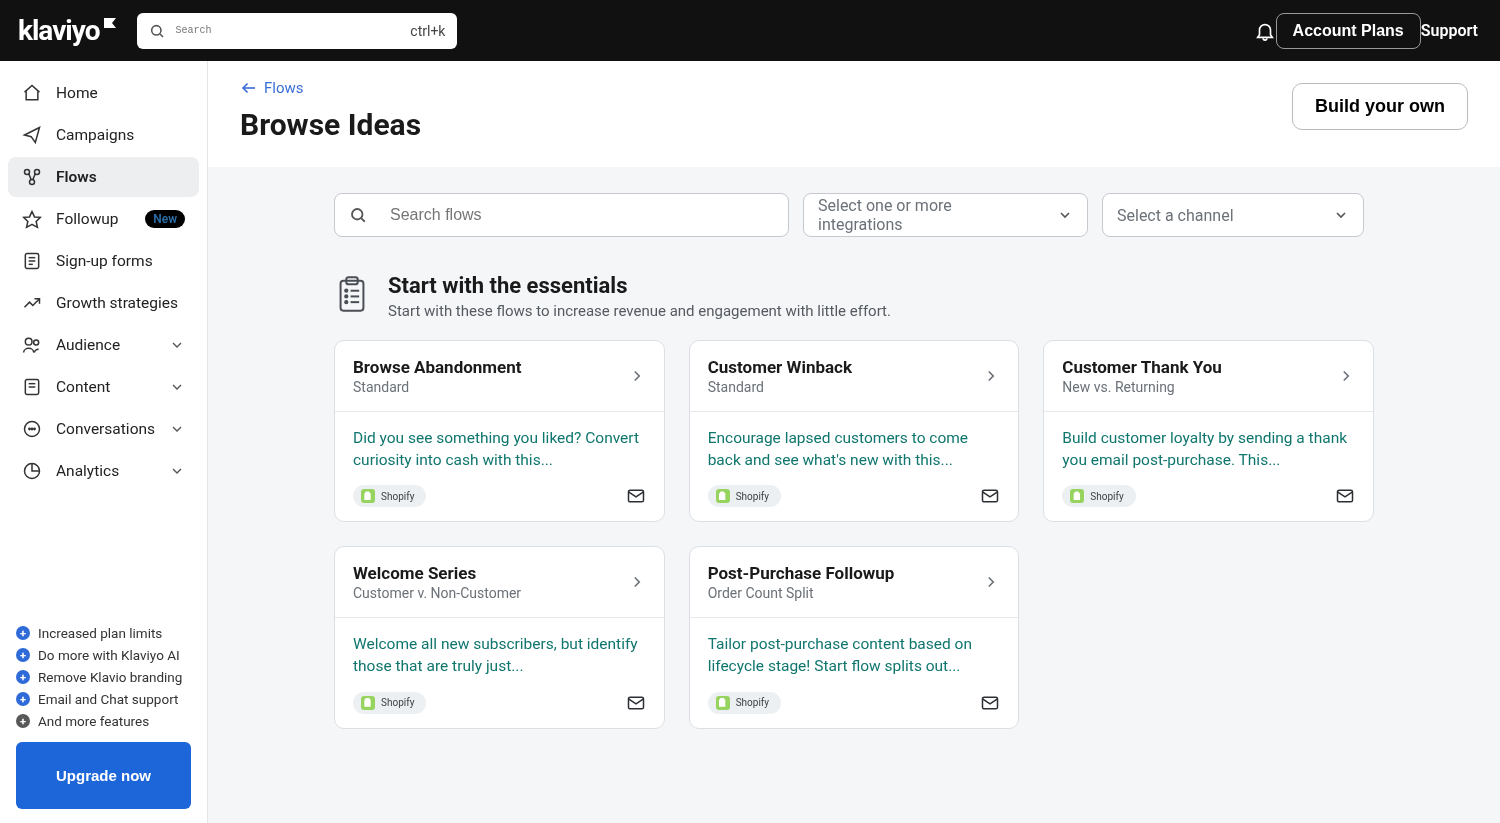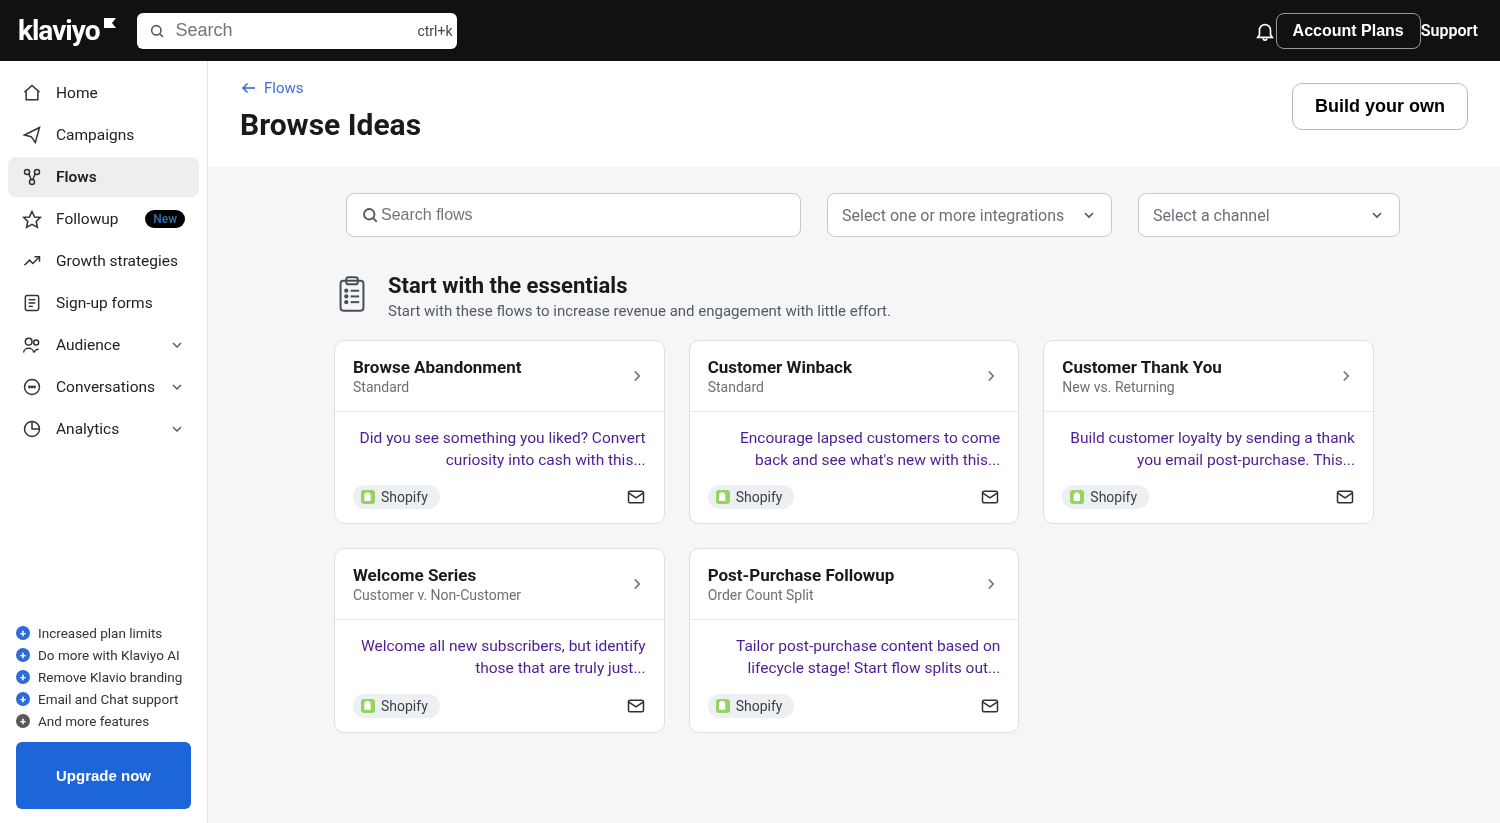--- a/index.html
+++ b/index.html
@@ -43,23 +43,24 @@
     height: 36px;
     width: 320px;
     padding: 0 12px;
     gap: 10px;
     color:#666;
   }
   .search-box input {
     border: none;
     outline: none;
     flex: 1;
-    font-size: 18px;
+    font-size: 10px;
     color:#333;
     background: transparent;
+    font-family: Liberation Mono, monospace;
   }
   .search-box .shortcut {
     font-size: 14px;
     color: #444;
   }
   .topbar-spacer { flex:1; }
   .topbar-right {
     display:flex;
     align-items:center;
   }
@@ -209,23 +210,22 @@
   .filter-input, .filter-select {
     background:#fff;
     border:1px solid #c6c9cd;
     border-radius:8px;
     height:44px;
     display:flex;
     align-items:center;
     padding:0 14px;
     font-size:16px;
     color:#6b7178;
-    gap:2px;
+    gap:23px;
     cursor:pointer;
-    margin-left:12px;
   }
   .filter-input { flex: 0 0 455px; }
   .filter-input input { border:none; outline:none; font-size:16px; flex:1; background:transparent; color:#333; }
   .filter-select { justify-content:space-between; }
   .filter-select.integrations { flex: 0 0 285px; }
   .filter-select.channel { flex: 0 0 262px; }
 
   .section-head {
     display:flex;
     gap:18px;
@@ -268,37 +268,36 @@
   .card-sub { font-size:14px; color:#6b7178; margin-top:2px; }
   .card-body {
     padding:16px 18px 14px 18px;
     display:flex;
     flex-direction:column;
     gap:14px;
     flex:1;
   }
   .card-desc {
     font-size:15.5px;
-    color:#4c1d95;
+    color:#0f766e;
     line-height:1.4;
-    text-align:right;
   }
   .card-foot {
     display:flex;
     align-items:center;
     justify-content:space-between;
   }
   .tag-pill {
     background:#edf0f2;
     border-radius:14px;
     padding: 4px 12px 4px 8px;
     display:flex;
     align-items:center;
     gap:6px;
-    font-size:14px;
+    font-size:10px;
     color:#3c4147;
     justify-content:flex-end;
   }
   .shopify-square {
     width:14px;height:14px;
     background:#96d35f;
     border-radius:3px;
     position:relative;
   }
   .shopify-square::after{
@@ -384,47 +383,62 @@
             <svg width="20" height="20" viewBox="0 0 24 24" fill="none" stroke="#333" stroke-width="1.8">
               <polygon points="12 3 15 9.5 22 10 17 15 18.5 22 12 18.5 5.5 22 7 15 2 10 9 9.5"></polygon>
             </svg>
           </span>
           <span class="nav-label">Followup</span>
           <span class="badge-new">New</span>
         </div>
         <div class="nav-item">
           <span class="nav-icon">
             <svg width="20" height="20" viewBox="0 0 24 24" fill="none" stroke="#333" stroke-width="1.8">
-              <polyline points="3 17 9 11 13 15 21 7"></polyline>
-              <polyline points="15 7 21 7 21 13"></polyline>
-            </svg>
-          </span>
-          <span class="nav-label">Growth strategies</span>
-        </div>
-        <div class="nav-item">
-          <span class="nav-icon">
-            <svg width="20" height="20" viewBox="0 0 24 24" fill="none" stroke="#333" stroke-width="1.8">
               <rect x="4" y="3" width="16" height="18" rx="2"></rect>
               <line x1="8" y1="8" x2="16" y2="8"></line>
               <line x1="8" y1="12" x2="16" y2="12"></line>
               <line x1="8" y1="16" x2="13" y2="16"></line>
             </svg>
           </span>
           <span class="nav-label">Sign-up forms</span>
         </div>
         <div class="nav-item">
           <span class="nav-icon">
             <svg width="20" height="20" viewBox="0 0 24 24" fill="none" stroke="#333" stroke-width="1.8">
+              <polyline points="3 17 9 11 13 15 21 7"></polyline>
+              <polyline points="15 7 21 7 21 13"></polyline>
+            </svg>
+          </span>
+          <span class="nav-label">Growth strategies</span>
+        </div>
+        <div class="nav-item">
+          <span class="nav-icon">
+            <svg width="20" height="20" viewBox="0 0 24 24" fill="none" stroke="#333" stroke-width="1.8">
               <circle cx="8" cy="8" r="4"></circle>
               <path d="M2 21c0-3 3-5 6-5s6 2 6 5"></path>
               <circle cx="17" cy="9" r="3"></circle>
               <path d="M15 21c0-2 2-4 5-4"></path>
             </svg>
           </span>
           <span class="nav-label">Audience</span>
+          <span class="chevron-small">
+            <svg width="16" height="16" viewBox="0 0 24 24" fill="none" stroke="#555" stroke-width="2">
+              <polyline points="6 9 12 15 18 9"></polyline>
+            </svg>
+          </span>
+        </div>
+        <div class="nav-item">
+          <span class="nav-icon">
+            <svg width="20" height="20" viewBox="0 0 24 24" fill="none" stroke="#333" stroke-width="1.8">
+              <rect x="4" y="3" width="16" height="18" rx="2"></rect>
+              <line x1="8" y1="8" x2="16" y2="8"></line>
+              <line x1="8" y1="12" x2="16" y2="12"></line>
+            </svg>
+          </span>
+          <span class="nav-label">Content</span>
           <span class="chevron-small">
             <svg width="16" height="16" viewBox="0 0 24 24" fill="none" stroke="#555" stroke-width="2">
               <polyline points="6 9 12 15 18 9"></polyline>
             </svg>
           </span>
         </div>
         <div class="nav-item">
           <span class="nav-icon">
             <svg width="20" height="20" viewBox="0 0 24 24" fill="none" stroke="#333" stroke-width="1.8">
               <circle cx="12" cy="12" r="9"></circle>

